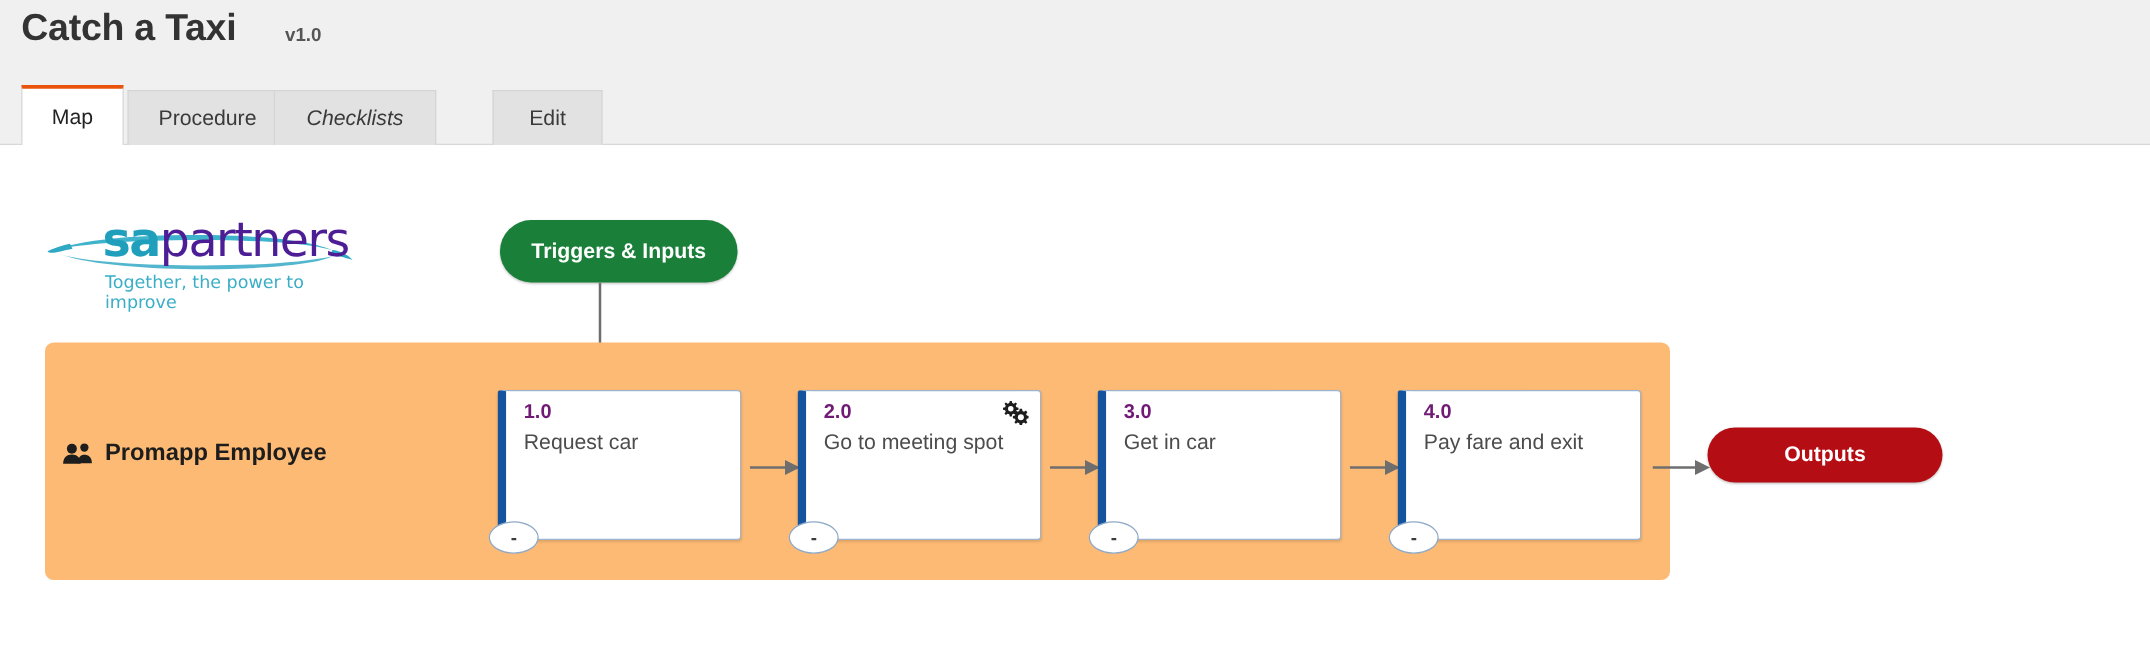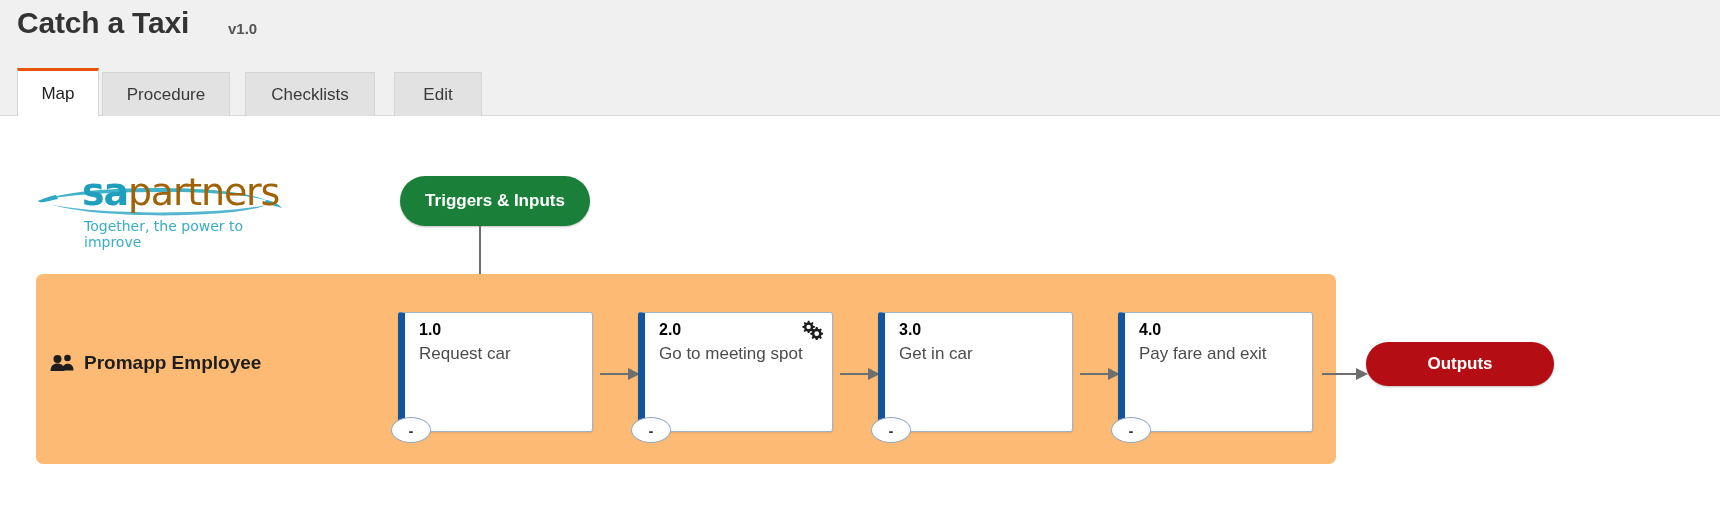--- a/index.html
+++ b/index.html
@@ -58,21 +58,21 @@
   
   #brand-logo {
     position:absolute; left:36px; top:48px; width:250px; height:78px;
   }
   #logo-word {
     position:absolute; left:46px; top:6px;
     font-size:38px; color:#2eb0c8; letter-spacing:-1.2px;
     font-family:"DejaVu Sans", sans-serif;
   }
   #logo-word b { font-weight:bold; color:#1f9fbb; }
-  #logo-word span.light { font-weight:normal; color:#a16207; }
+  #logo-word span.light { font-weight:normal; color:#4c1d95; }
   #logo-tagline {
     position:absolute; left:48px; top:54px;
     font-size:14px; color:#39aec6;
     font-family:"DejaVu Sans", sans-serif;
   }
   #logo-swoosh { position:absolute; left:0; top:0; }
 
   
   #triggers-node {
     position:absolute; left:400px; top:60px;
@@ -114,21 +114,21 @@
     position:absolute; top:196px; width:195px; height:120px;
     background:#ffffff;
     border:1px solid #9cb4d0;
     border-left:7px solid #14549e;
     border-radius:3px;
     box-shadow:0 1px 2px rgba(0,0,0,0.12);
     cursor:pointer;
   }
   .process-num {
     position:absolute; left:14px; top:8px;
-    font-size:16px; font-weight:bold; color:#000000;
+    font-size:16px; font-weight:bold; color:#701a75;
   }
   .process-label {
     position:absolute; left:14px; top:31px; right:8px;
     font-size:17px; color:#4c4c4c; line-height:1.15;
   }
   .process-badge {
     position:absolute; left:-14px; bottom:-12px;
     width:40px; height:26px;
     background:#ffffff;
     border:1px solid #8ea9c6;
@@ -153,21 +153,21 @@
   <div id="page-version">v1.0</div>
 </div>
 
 <div id="tab-bar">
   <div class="tab active" style="left:17px; width:82px; top:0px;text-align:center;">
     <span>Map</span>
   </div>
   <div class="tab" style="left:102px; width:128px;">
     <span>Procedure</span>
   </div>
-  <div class="tab" style="left:245px; width:130px;">
+  <div class="tab" style="left:219px; width:130px;font-style:italic;">
     <span>Checklists</span>
   </div>
   <div class="tab" style="left:366px; width:88px;margin-left:28px;">
     <span>Edit</span>
   </div>
 </div>
 
 <div id="map-canvas">
 
   <div id="brand-logo">

